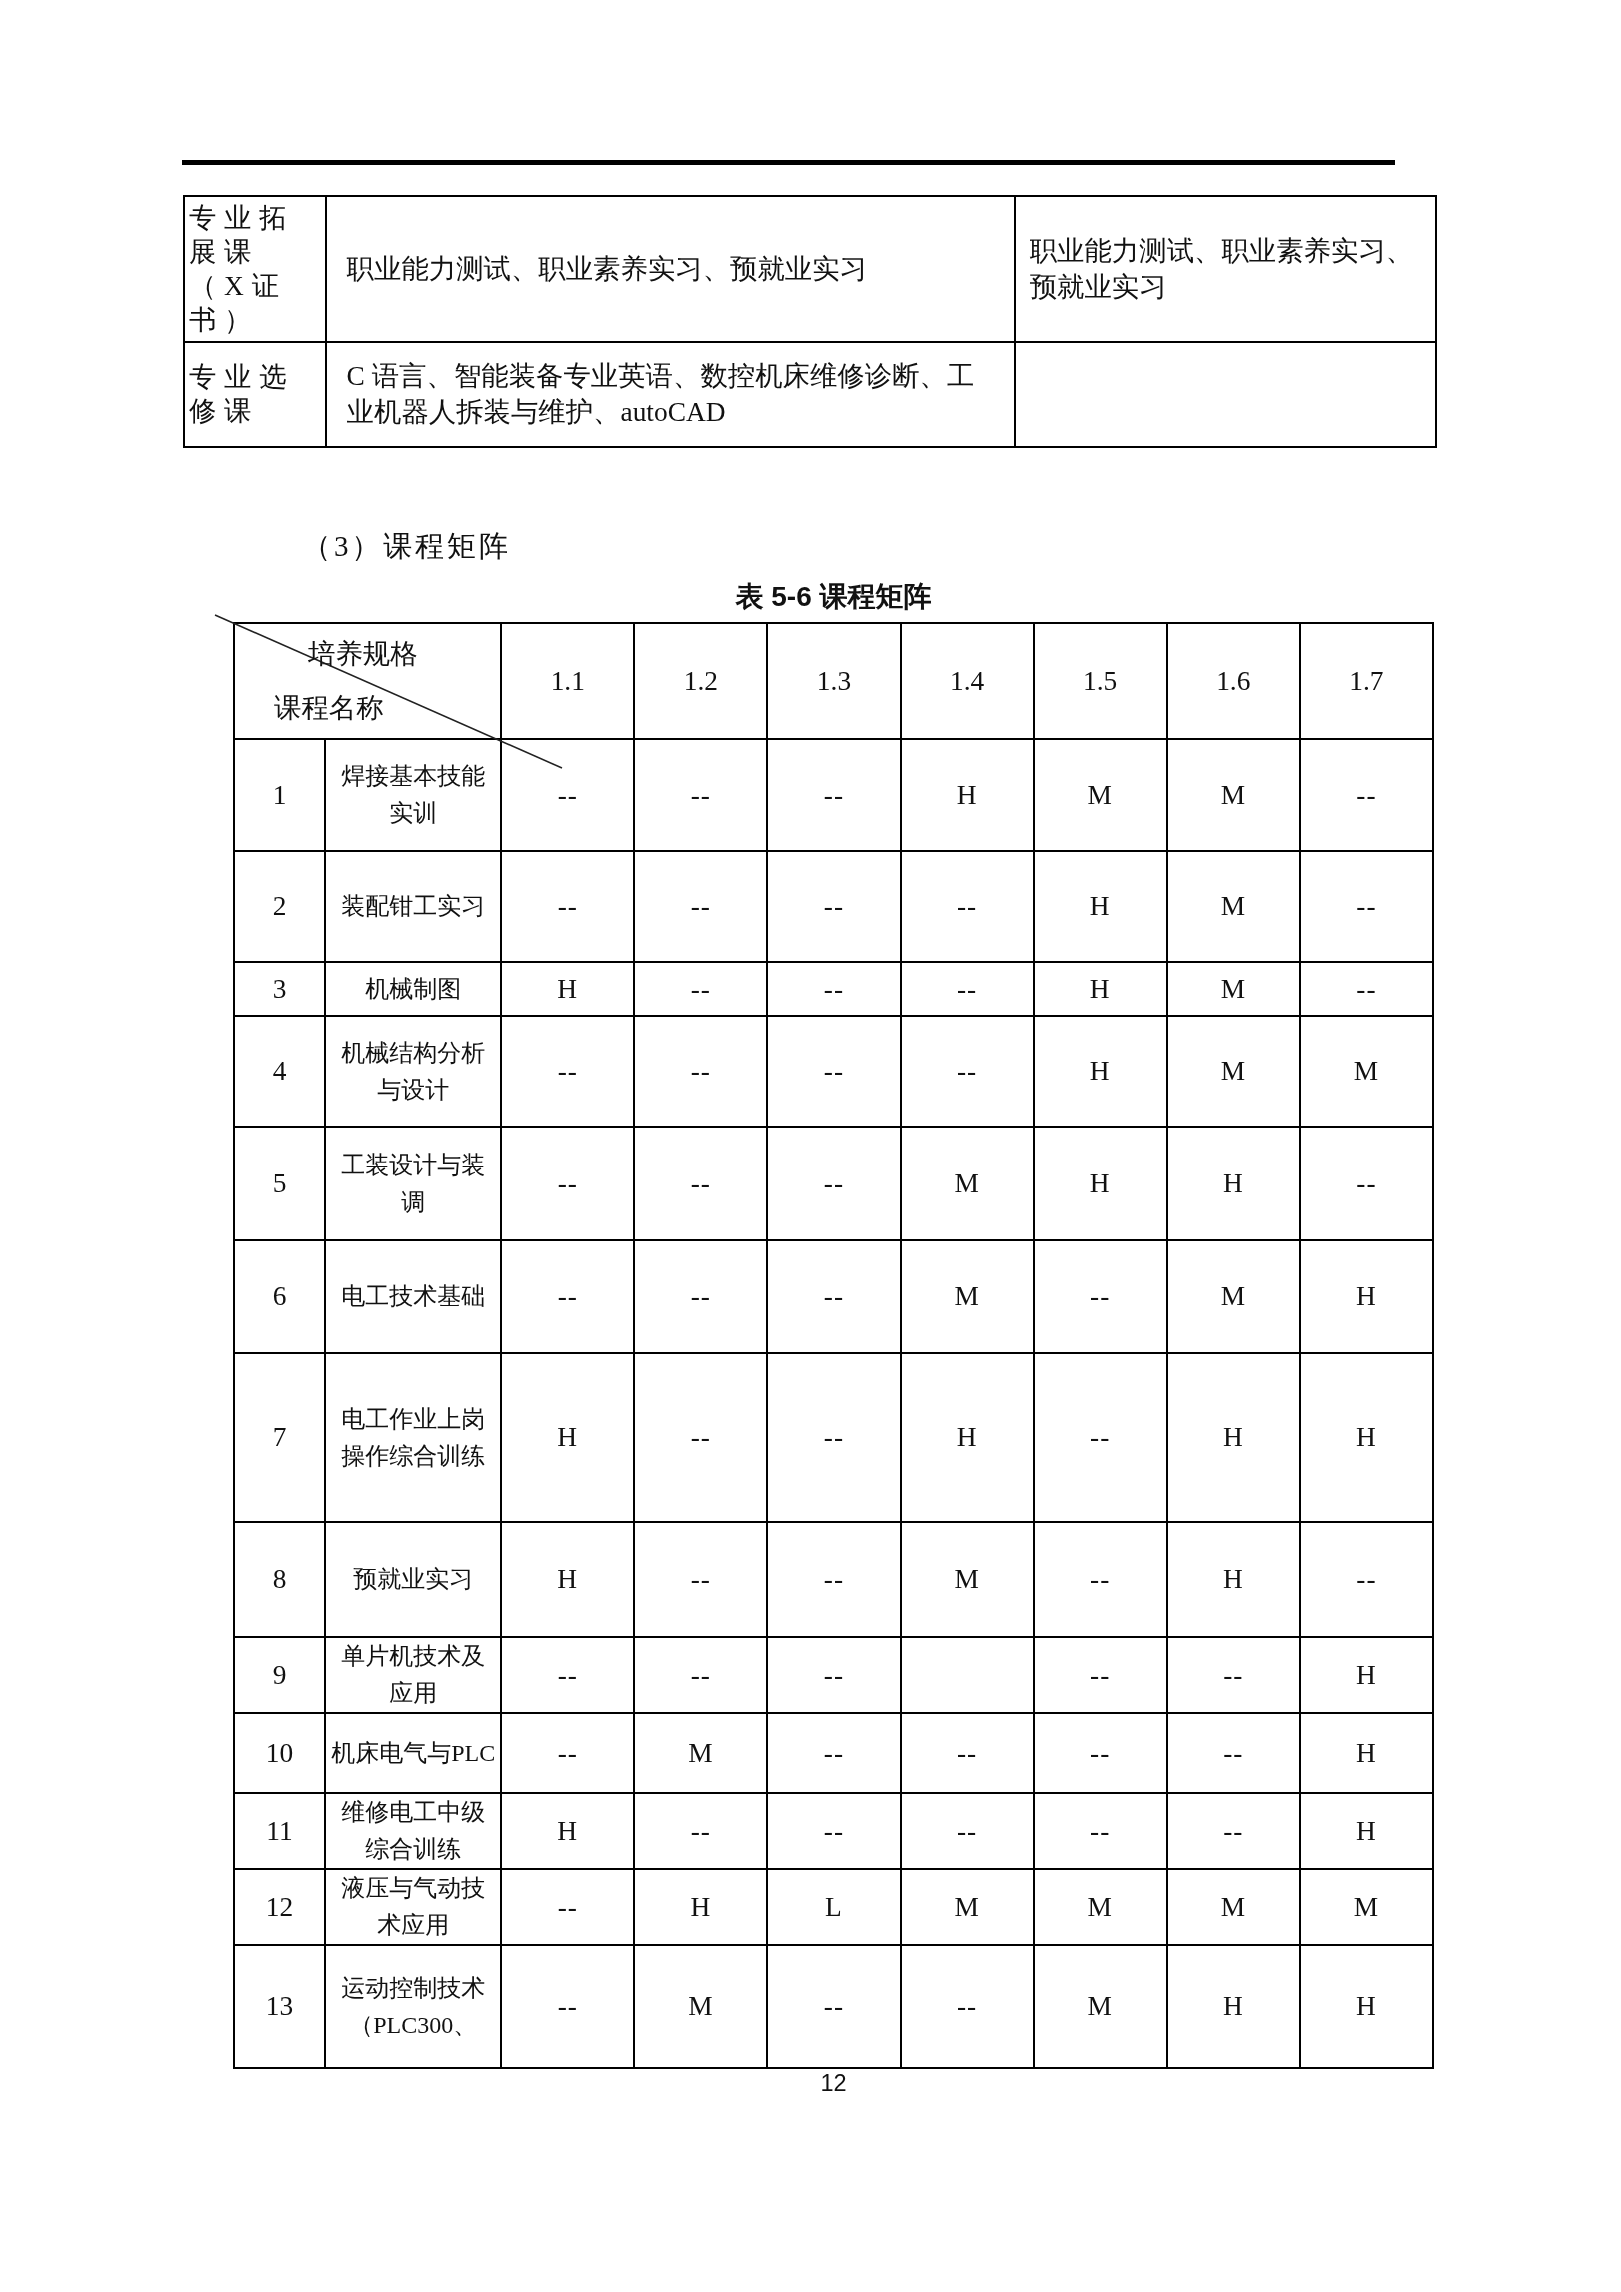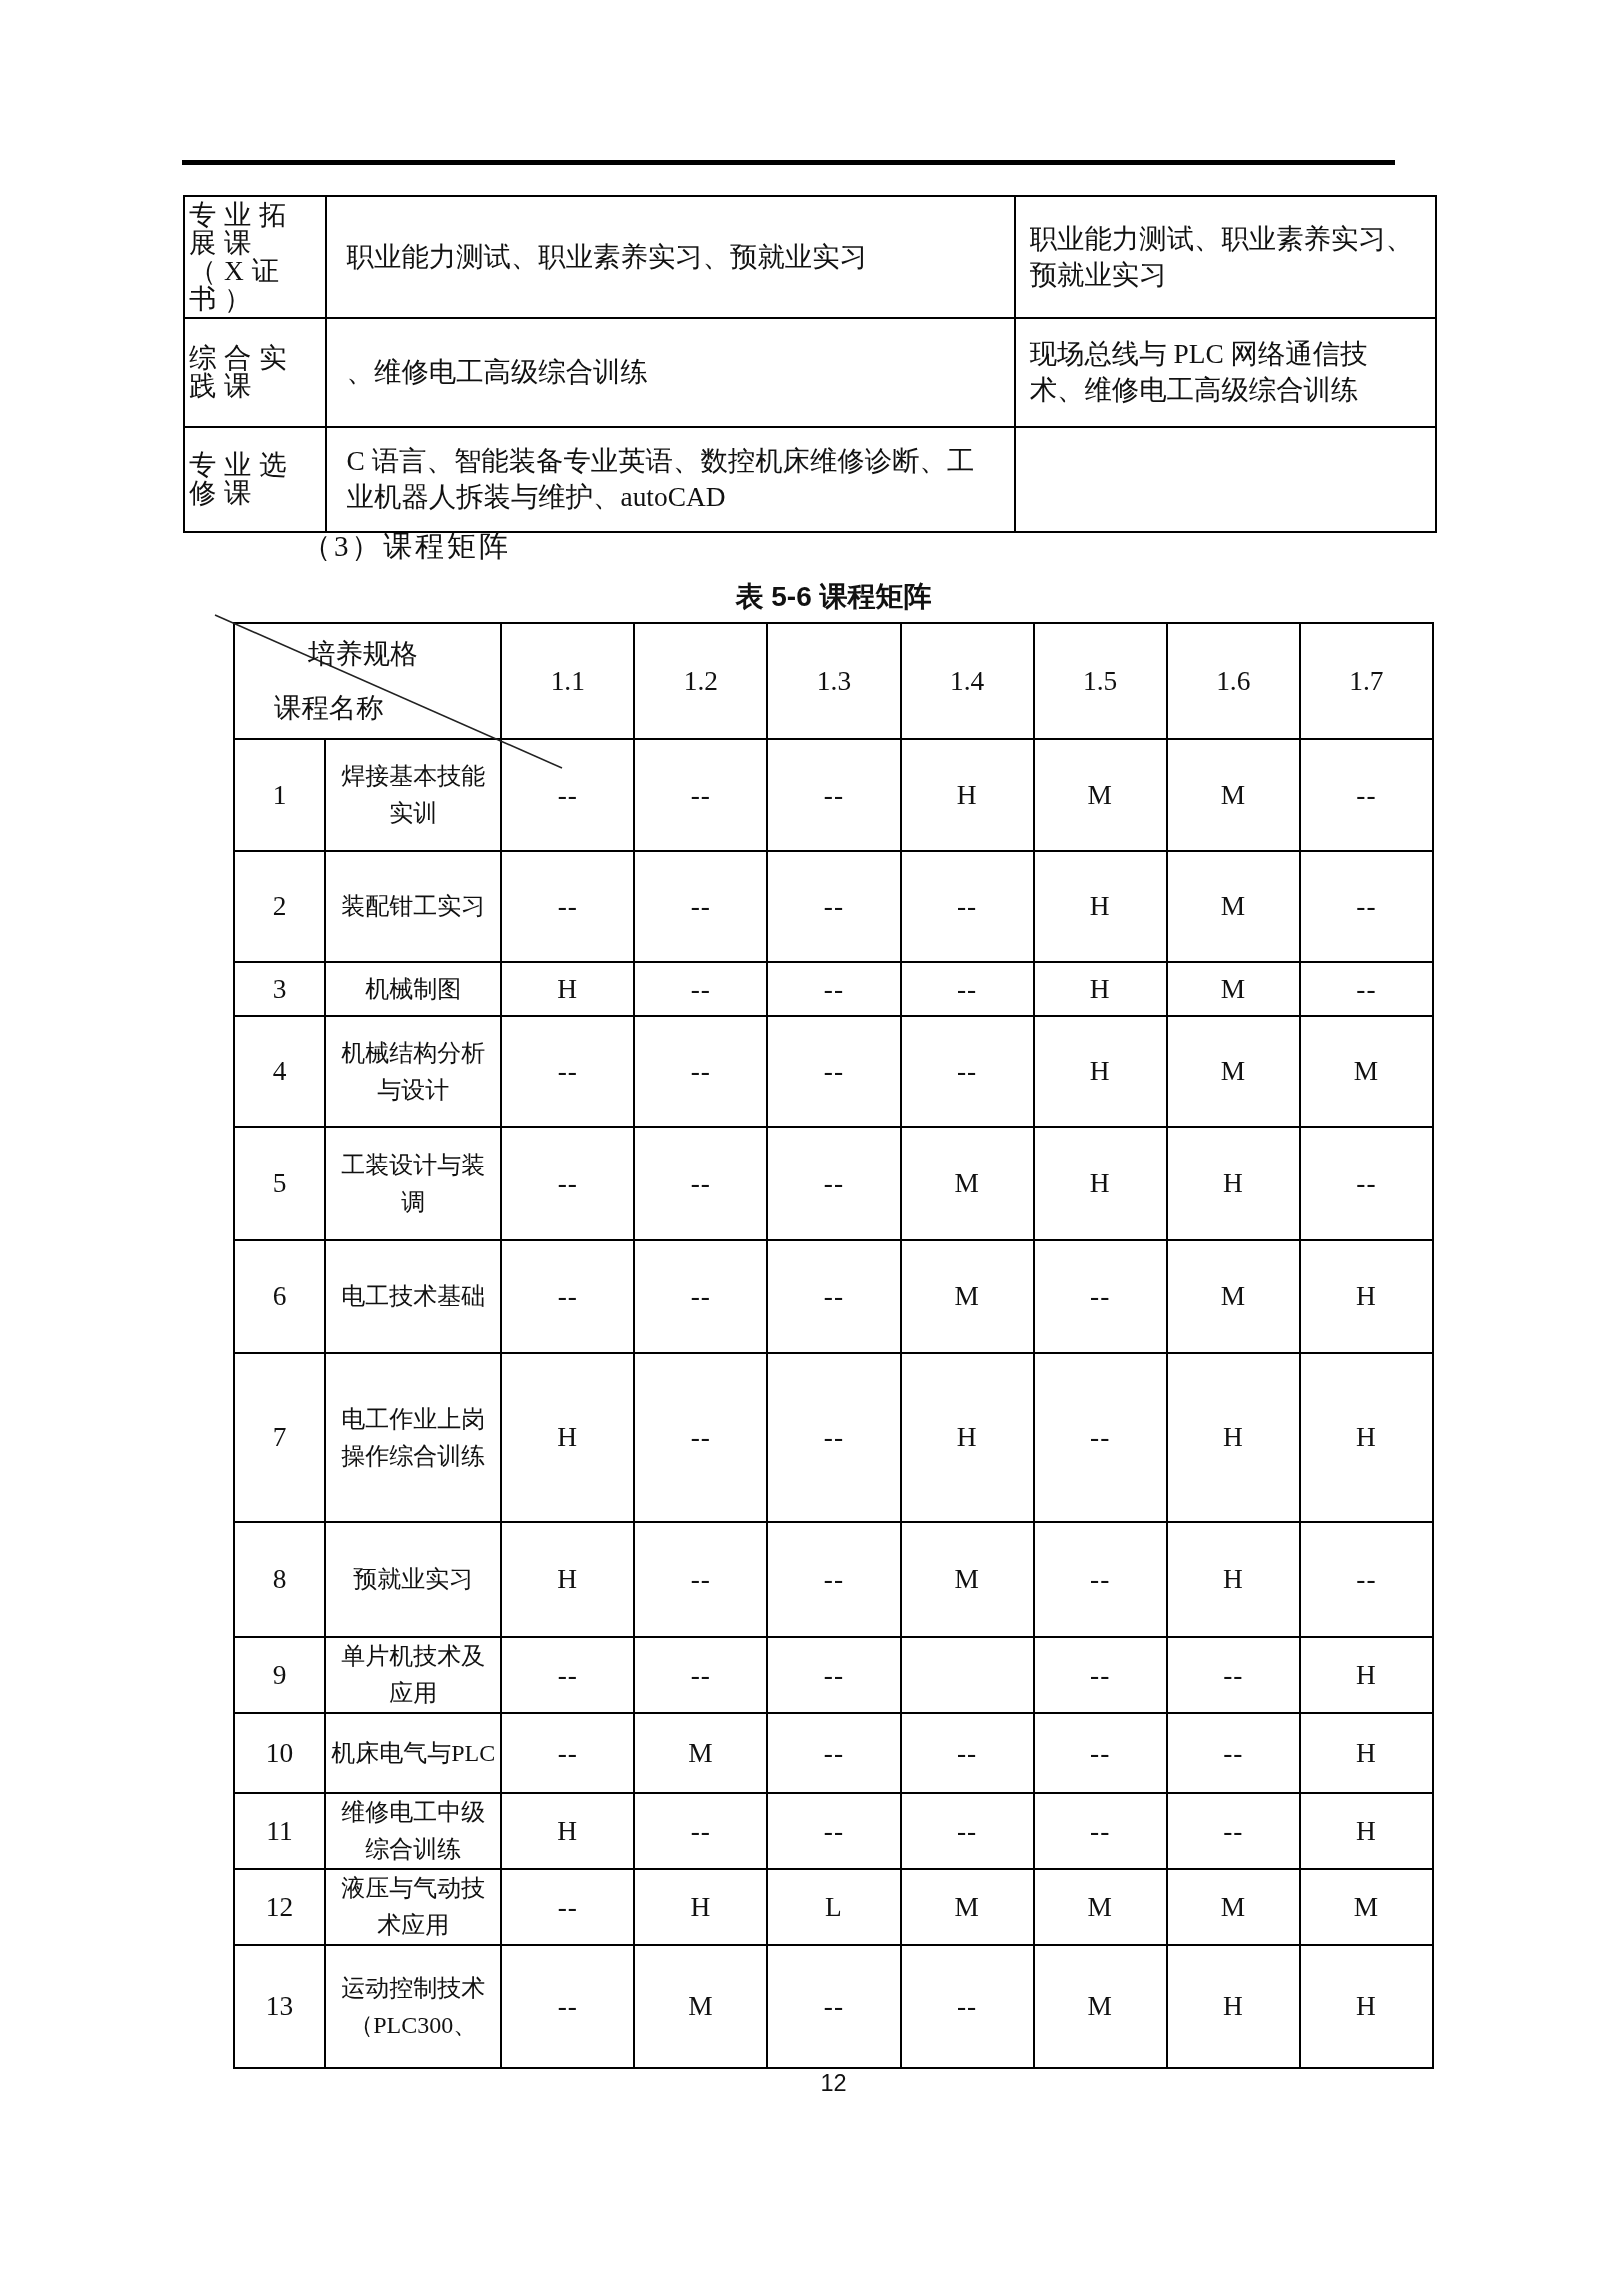--- a/index.html
+++ b/index.html
@@ -5,21 +5,21 @@
   html,body{margin:0;padding:0;background:#ffffff;}
   .page{position:relative;width:1621px;height:2293px;background:#fff;
         font-family:"Liberation Serif","DejaVu Serif",serif;color:#111;overflow:hidden;}
 
   .top-rule{position:absolute;left:182px;top:160px;width:1213px;height:4.9px;background:#000;}
 
   table{border-collapse:collapse;table-layout:fixed;position:absolute;background:#fff;}
   .t1{left:183px;top:195px;width:1253px;border:2.9px solid #000;}
   .t1 td{border:2px solid #000;border-top-width:2.9px;border-bottom-width:2.9px;
          vertical-align:middle;font-size:27.4px;overflow:hidden;}
-  .t1 .lab{letter-spacing:7.8px;padding:3.9px;line-height:28px;}
+  .t1 .lab{letter-spacing:7.8px;padding:3.9px;line-height:34px;}
   .t1 .mid{padding:3.9px 19.6px;line-height:36px;}
   .t1 .rgt{padding:3.9px 13.7px;line-height:36px;}
 
   .section-heading{position:absolute;left:302px;top:527px;font-size:29px;letter-spacing:2.9px;}
   .matrix-title{position:absolute;left:233px;top:578px;width:1201px;text-align:center;
                 font-family:"Liberation Sans","DejaVu Sans",sans-serif;font-weight:bold;font-size:28px;}
 
   .t2{left:233px;top:622px;width:1201px;border:2.9px solid #000;}
   .t2 th,.t2 td{border:2px solid #000;border-top-width:2.9px;border-bottom-width:2.9px;
                 font-weight:normal;vertical-align:middle;overflow:visible;}
@@ -47,25 +47,20 @@
     <colgroup>
         <col style="width:142px">
         <col style="width:689px">
         <col style="width:421px">
       </colgroup>
     <tbody>
       <tr style="height:111px">
         <td class="lab">专业拓展课（X证书）</td>
         <td class="mid">职业能力测试、职业素养实习、预就业实习</td>
         <td class="rgt">职业能力测试、职业素养实习、预就业实习</td>
-      </tr>
-      <tr style="height:109px">
-        <td class="lab">综合实践课</td>
-        <td class="mid">、维修电工高级综合训练</td>
-        <td class="rgt">现场总线与 PLC 网络通信技术、维修电工高级综合训练</td>
       </tr>
       <tr style="height:105px">
         <td class="lab">专业选修课</td>
         <td class="mid">C 语言、智能装备专业英语、数控机床维修诊断、工业机器人拆装与维护、autoCAD</td>
         <td class="rgt"></td>
       </tr>
     </tbody>
   </table>
 
   <div class="section-heading">（3）课程矩阵</div>

